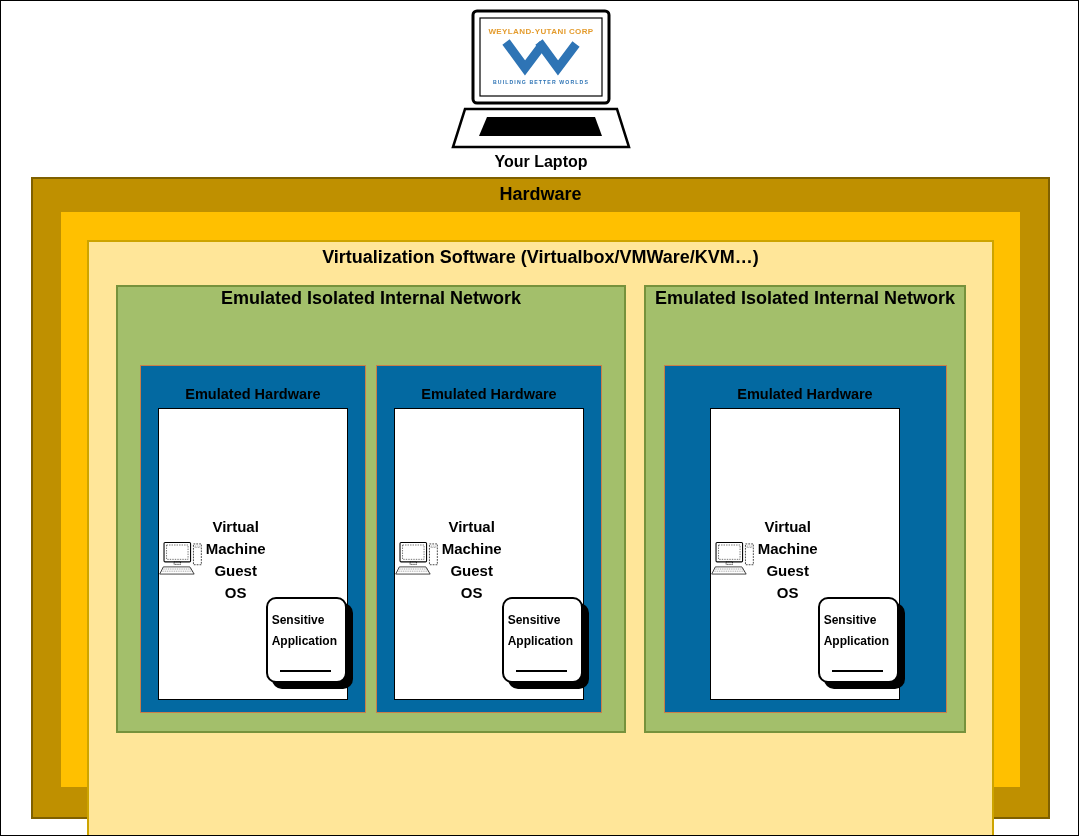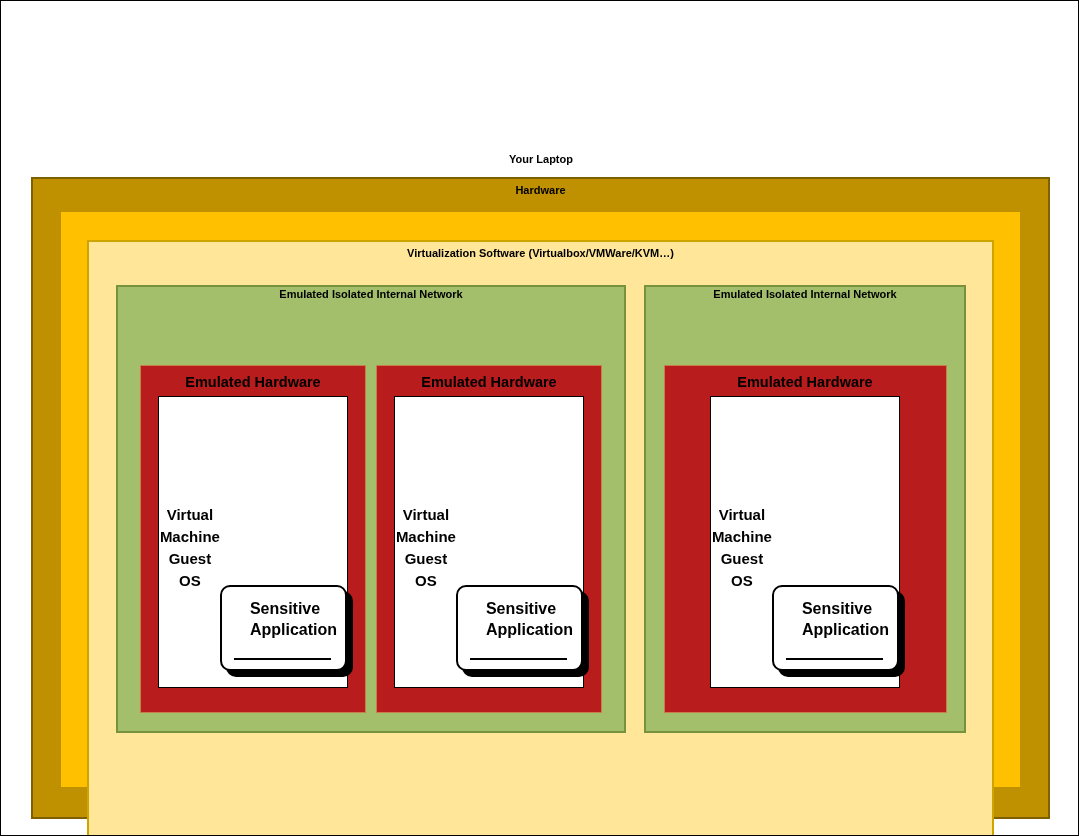--- a/index.html
+++ b/index.html
@@ -6,28 +6,28 @@
   body { background:#fff; }
   .page {
     position:relative; width:1079px; height:836px;
     background:#fff; border:1px solid #000;
     font-family:"Liberation Sans", sans-serif; color:#000; overflow:hidden;
   }
 
   
   .laptop-wrap { position:absolute; left:449px; top:8px; width:182px; text-align:center; }
   .laptop-label { position:absolute; left:405px; top:152px; width:270px; text-align:center;
-    font-weight:bold; font-size:11px; }
+    font-weight:bold; font-size:16px; }
   .logo-company { font-family:"Liberation Sans",sans-serif; font-weight:bold; font-size:8px;
     fill:#E49C2E; letter-spacing:0.4px; }
   .logo-tagline { font-family:"Liberation Sans",sans-serif; font-weight:bold; font-size:5.2px;
     fill:#2E74B5; letter-spacing:1.1px; }
 
   
-  .layer-label { text-align:center; font-weight:bold; font-size:11px; padding-top:5px; }
+  .layer-label { text-align:center; font-weight:bold; font-size:18px; padding-top:5px; }
   .box-hardware {
     position:absolute; left:30px; top:176px; width:1019px; height:642px;
     background:#BF9000; border:2px solid #7F6000;
   }
   .box-host {
     position:absolute; left:26px; top:31px; width:963px; height:579px;
     background:#FFC000; border:2px solid #BF9000;
   }
   .box-virt {
     position:absolute; left:26px; top:28px; width:907px; height:670px;
@@ -39,46 +39,60 @@
   }
   .box-network .layer-label { padding-top:1px; }
   .network-1 { left:27px; width:510px; }
   .network-2 { left:555px; width:322px; }
 
   .cards-row { position:absolute; left:0; right:0; top:78px;
     display:flex; justify-content:center; gap:10px; }
 
   
   .card {
-    width:226px; height:348px; background:#b91c1c; border:1px solid #C97E4A;
-    display:flex; flex-direction:column; align-items:center;
+    width:226px; height:348px; background:#0369a1; border:1px solid #C97E4A;
+    display:flex; flex-direction:column; align-items:center;justify-content:center;
   }
   .card-wide { width:283px; }
   .card-label { font-weight:bold; font-size:14.5px; margin:8px 0 6px; text-align:center; }
 
   .vm-box {
     width:190px; height:292px; background:#fff; border:1.5px solid #000;
     display:flex; flex-direction:row; align-items:center;
   }
   .vm-icon { margin-top:10px; }
   .vm-label { margin-top:12px; text-align:center; font-weight:bold; font-size:15px; line-height:22px; }
 
   .app-box {
     position:relative; margin-top:auto; margin-bottom:16px;
     width:152px; height:86px; background:#fff; border:2px solid #000;
     border-radius:10px; box-shadow:6px 6px 0 #000;
   }
-  .app-text { padding:11px 8px 0 28px; font-weight:bold; font-size:16px; line-height:21px; }
+  .app-text { padding:11px 8px 0 4px; font-weight:bold; font-size:12px; line-height:21px; }
   .app-line { position:absolute; left:12px; right:14px; bottom:9px; border-top:2.5px solid #000; }
 </style>
 </head>
 <body>
 
 <div class="page">
 
+  <div class="laptop-wrap">
+    <svg width="182" height="144" viewBox="0 0 182 144">
+      <rect x="23" y="2" width="136" height="92" rx="4" fill="#fff" stroke="#000" stroke-width="3"></rect>
+      <rect x="30" y="9" width="122" height="78" fill="#fff" stroke="#000" stroke-width="1.2"></rect>
+      <g>
+        <text class="logo-company" x="91" y="25" text-anchor="middle">WEYLAND-YUTANI CORP</text>
+        <path d="M56 33 L75 59 L93 35" stroke="#2E74B5" stroke-width="9" fill="none"></path>
+        <path d="M89 33 L108 59 L126 35" stroke="#2E74B5" stroke-width="9" fill="none"></path>
+        <text class="logo-tagline" x="91" y="75" text-anchor="middle">BUILDING BETTER WORLDS</text>
+      </g>
+      <polygon points="15,100 167,100 179,138 3,138" fill="#fff" stroke="#000" stroke-width="2.5"></polygon>
+      <polygon points="37,108 145,108 152,127 29,127" fill="#000"></polygon>
+    </svg>
+  </div>
   <div class="laptop-label">Your Laptop</div>
 
   <div class="box-hardware">
     <div class="layer-label">Hardware</div>
 
     <div class="box-host">
 
       <div class="box-virt">
         <div class="layer-label">Virtualization Software (Virtualbox/VMWare/KVM…)</div>
 

